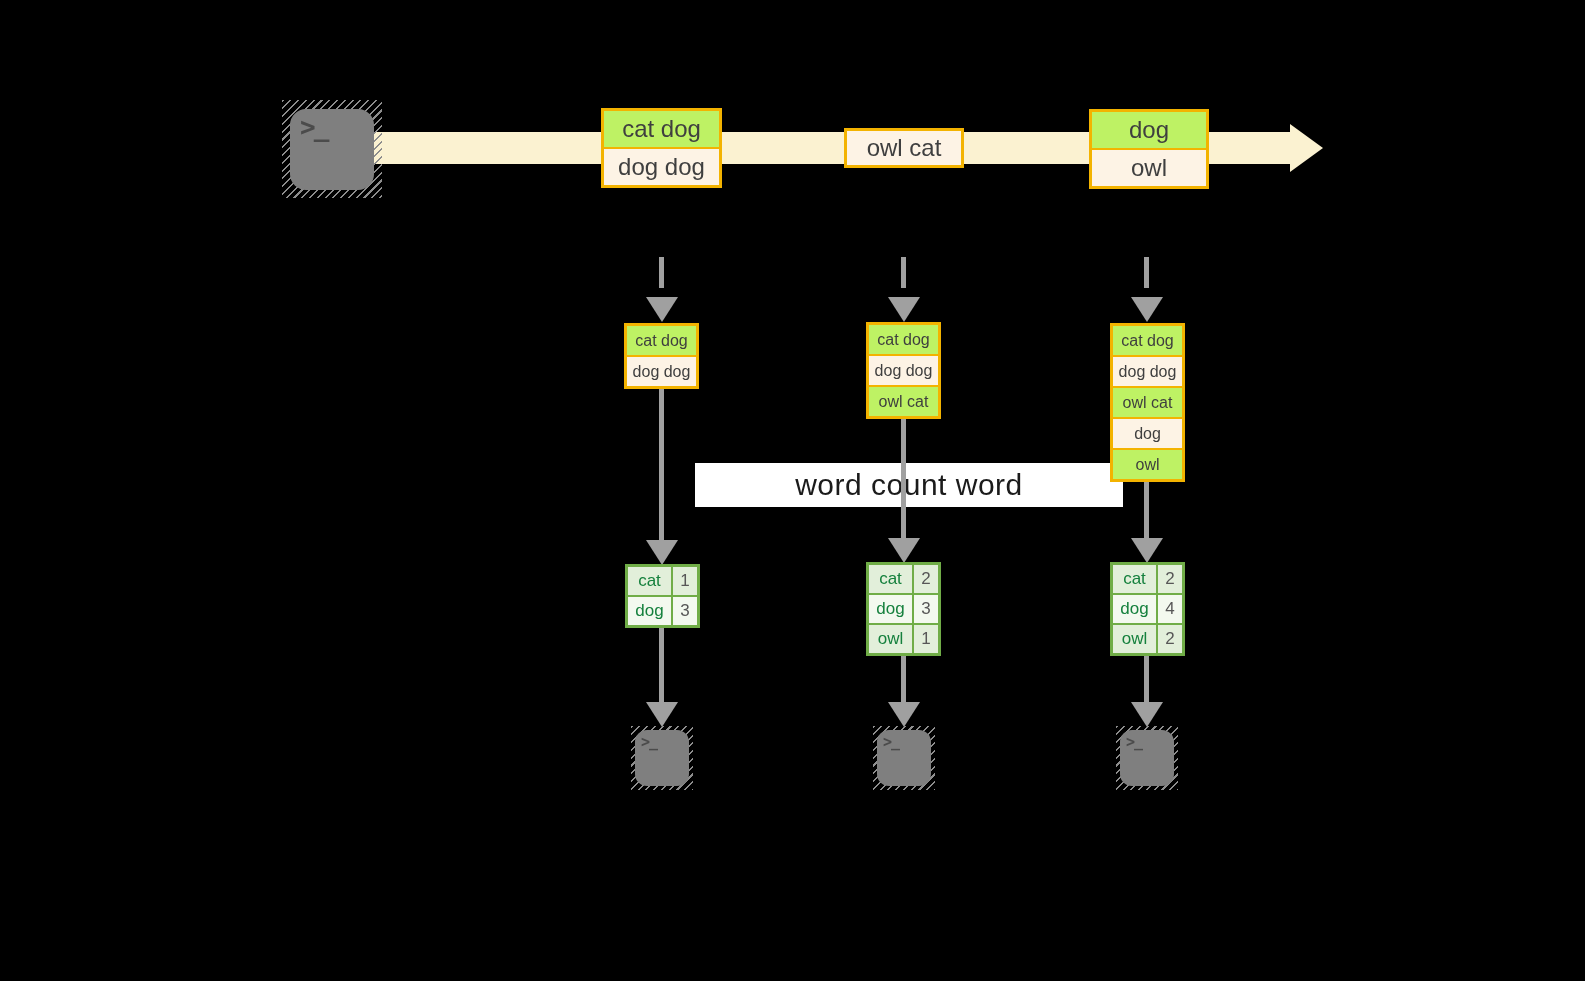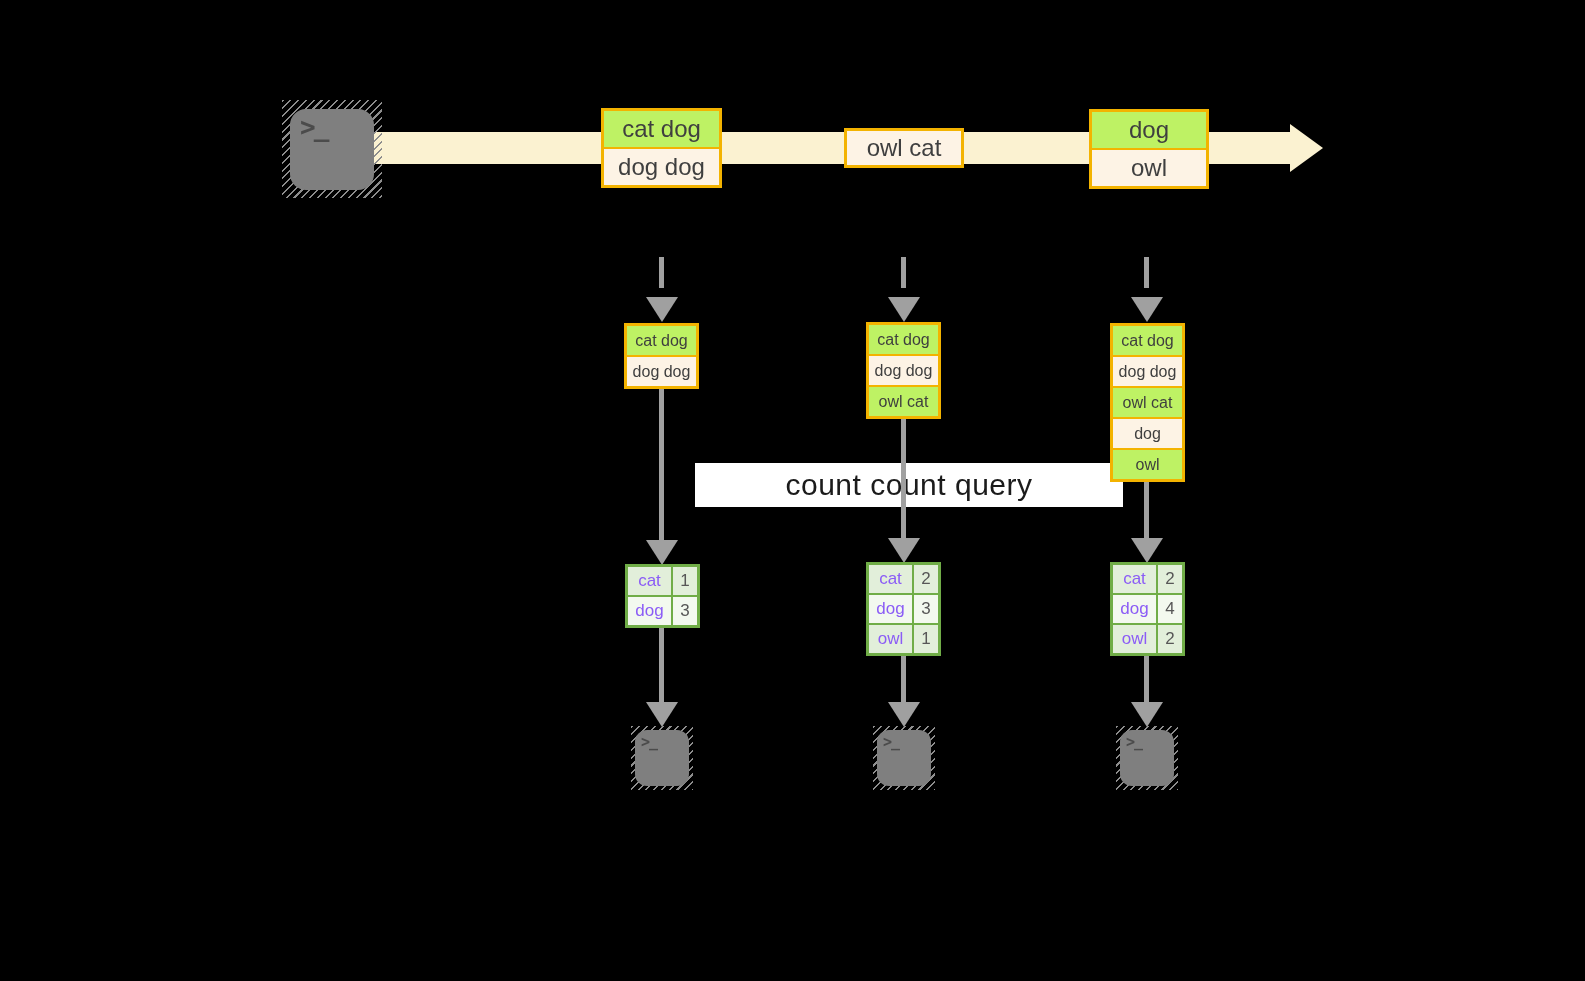--- a/index.html
+++ b/index.html
@@ -37,21 +37,21 @@
   .cell-md { height:34px; font-size:24px; }
   .cell-sm { height:29px; font-size:16px; }
   .fill-a { background:#bef264; }
   .fill-b { background:#fdf3e5; }
 
   
   .gtable { position:absolute; width:75px; border:3px solid #70ad47; background:#70ad47;
     display:flex; flex-direction:column; gap:2px; z-index:3; }
   .grow { display:flex; gap:2px; height:28px; }
   .gword { width:43px; display:flex; align-items:center; justify-content:center;
-    font-size:17px; color:#8b5cf6; }
+    font-size:17px; color:#15803d; }
   .gval { flex:1; display:flex; align-items:center; justify-content:center;
     font-size:17px; color:#575757; }
   .fill-g1 { background:#e2efda; }
   .fill-g2 { background:#f3f9ef; }
 
   
   .stem { position:absolute; width:5px; background:#a0a0a0; z-index:2; }
   .head-down { position:absolute; width:0; height:0;
     border-left:16px solid transparent; border-right:16px solid transparent;
     border-top:25px solid #a0a0a0; z-index:2; }
@@ -90,21 +90,21 @@
     <div class="ocell cell-lg fill-b">owl</div>
   </div>
 
   <div class="stem" style="left:659px; top:257px; height:31px;"></div>
   <div class="head-down" style="left:646px; top:297px;"></div>
   <div class="stem" style="left:901px; top:257px; height:31px;"></div>
   <div class="head-down" style="left:888px; top:297px;"></div>
   <div class="stem" style="left:1144px; top:257px; height:31px;"></div>
   <div class="head-down" style="left:1131px; top:297px;"></div>
 
-  <div class="banner">count count query</div>
+  <div class="banner">word count word</div>
 
   <div class="obox" style="left:624px; top:323px; width:75px;">
     <div class="ocell cell-sm fill-a">cat dog</div>
     <div class="ocell cell-sm fill-b">dog dog</div>
   </div>
 
   <div class="obox" style="left:866px; top:322px; width:75px;">
     <div class="ocell cell-sm fill-a">cat dog</div>
     <div class="ocell cell-sm fill-b">dog dog</div>
     <div class="ocell cell-sm fill-a">owl cat</div>

